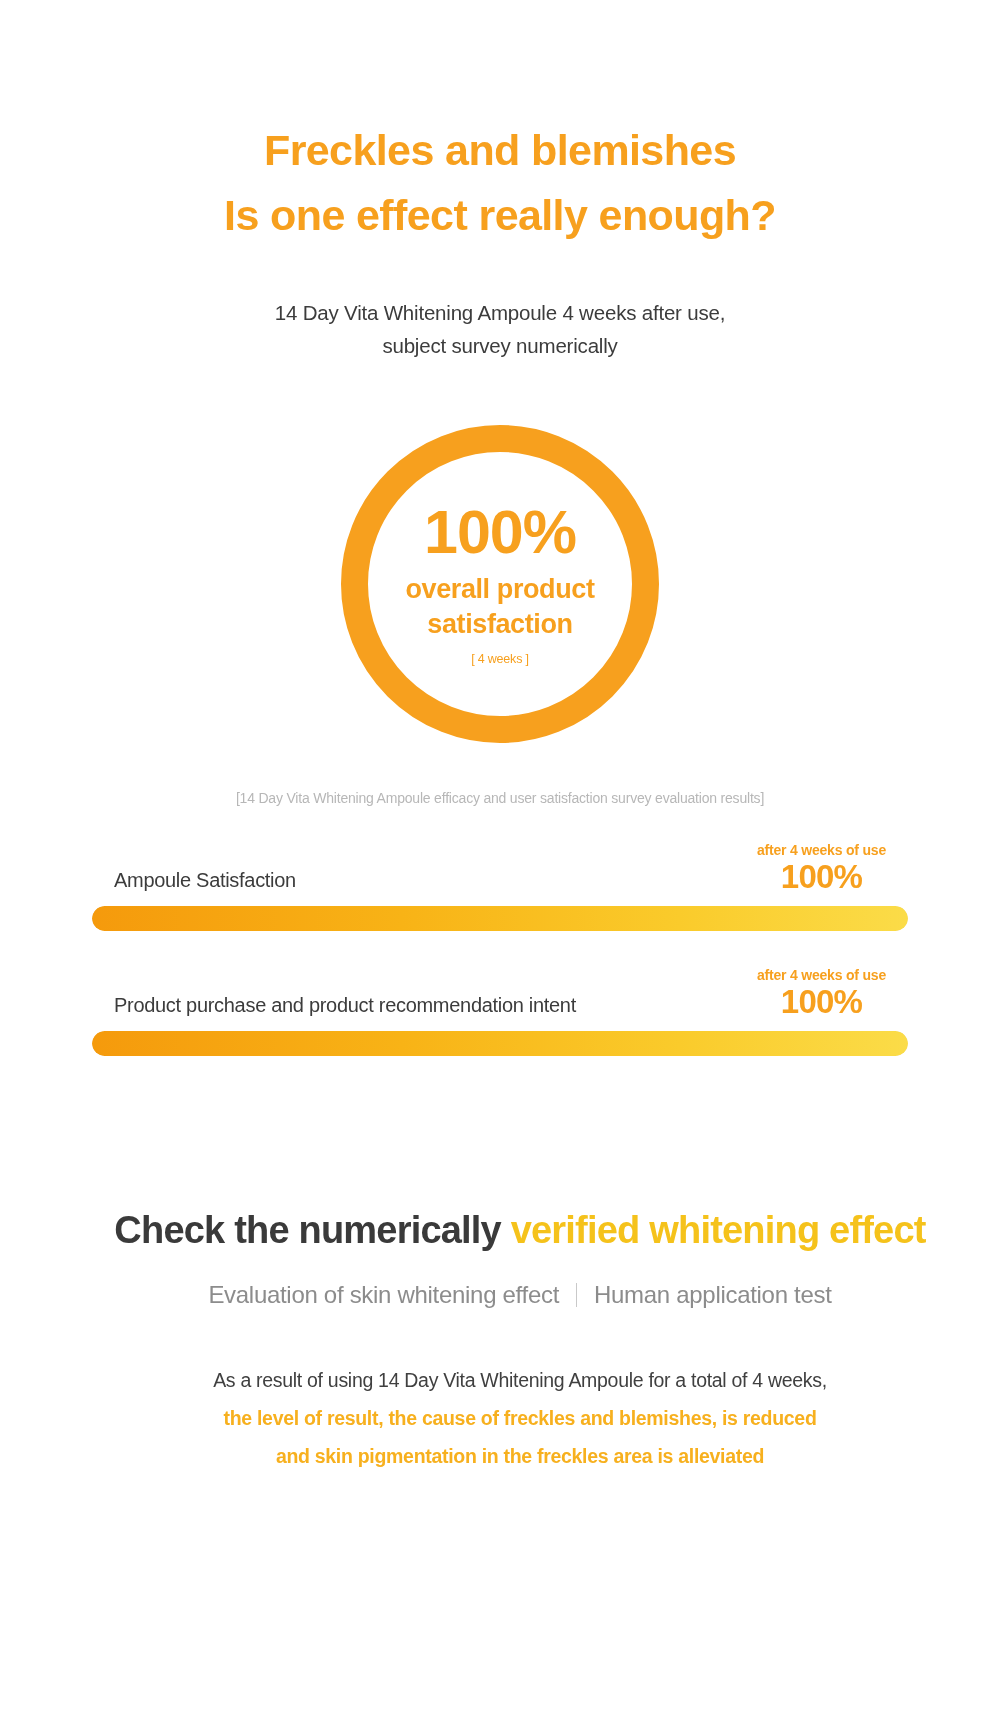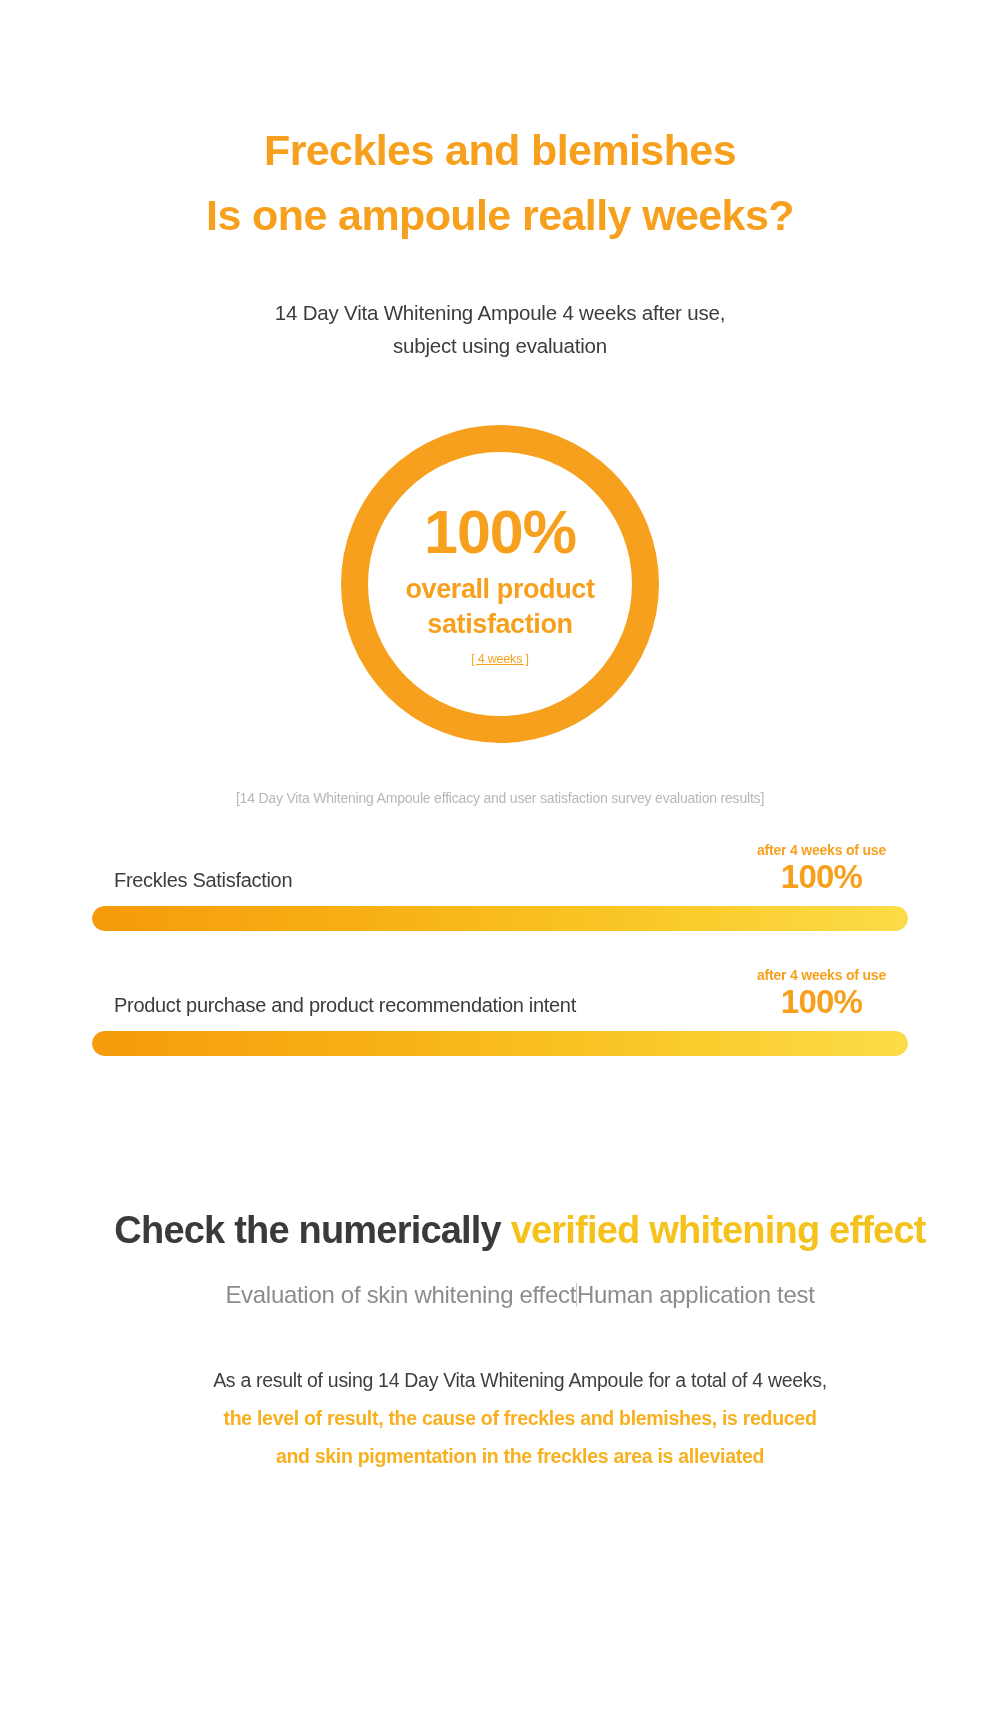--- a/index.html
+++ b/index.html
@@ -94,21 +94,20 @@
     font-weight:bold;
     line-height:1.3;
     letter-spacing:-0.4px;
   }
   .donut-label span { display:block; }
   .donut-note {
     margin-top:10px;
     color:#F7A01E;
     font-size:12.5px;
     letter-spacing:-0.2px;
-    text-decoration:underline;
   }
 
   
   .survey-caption {
     margin-top:47px;
     text-align:center;
     color:#B7B7B7;
     font-size:14px;
     letter-spacing:-0.2px;
   }
@@ -178,20 +177,21 @@
   .bottom-title .gold { color:#F5C21B; }
 
   .bottom-subline {
     margin-top:26px;
     color:#8C8C8C;
     font-size:24px;
     letter-spacing:-0.3px;
     display:flex;
     align-items:center;
     justify-content:center;
+    gap:17px;
   }
   .bottom-divider {
     display:inline-block;
     width:1px;
     height:24px;
     background:#C9C9C9;
   }
 
   .closing {
     margin-top:52px;
@@ -211,47 +211,47 @@
     letter-spacing:-0.3px;
   }
 </style>
 </head>
 <body>
 
 <section class="hero">
 
   <h1 class="hero-title">
     <span class="l1">Freckles and blemishes</span>
-    <span class="l2">Is one ampoule really weeks?</span>
+    <span class="l2">Is one effect really enough?</span>
   </h1>
 
   <p class="hero-sub">
     <span>14 Day Vita Whitening Ampoule 4 weeks after use,</span>
-    <span>subject using evaluation</span>
+    <span>subject survey numerically</span>
   </p>
 </section>
 
 <section class="badge-wrap">
   <div class="donut">
     <div class="donut-pct">100%</div>
     <div class="donut-label">
       <span>overall product</span>
       <span>satisfaction</span>
     </div>
     <div class="donut-note">[ 4 weeks ]</div>
   </div>
 </section>
 
 <p class="survey-caption">[14 Day Vita Whitening Ampoule efficacy and user satisfaction survey evaluation results]</p>
 
 <section class="bars">
 
   <div class="bar-block">
     <div class="bar-head">
-      <div class="bar-name">Freckles Satisfaction</div>
+      <div class="bar-name">Ampoule Satisfaction</div>
       <div class="bar-metric">
         <div class="bar-period">after 4 weeks of use</div>
         <div class="bar-value">100%</div>
       </div>
     </div>
     <div class="bar-track">
       <div class="bar-fill" style="width:100%"></div>
     </div>
   </div>
 

